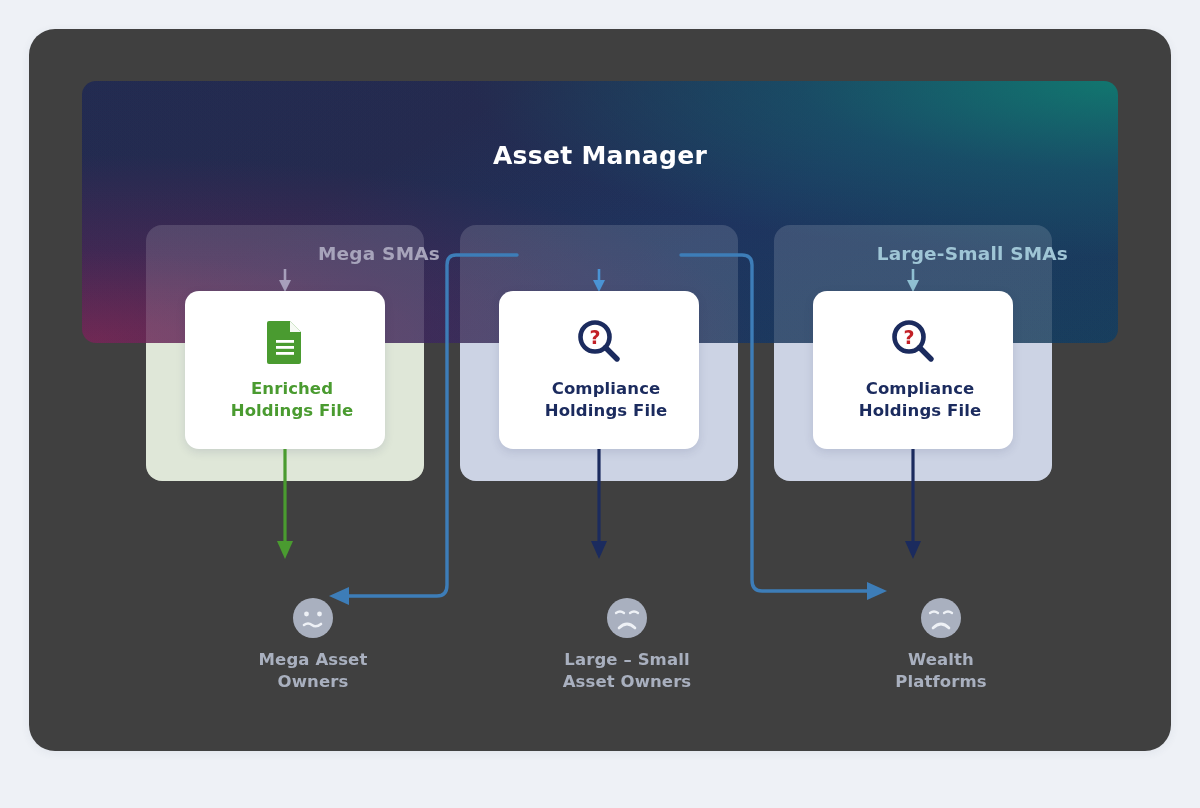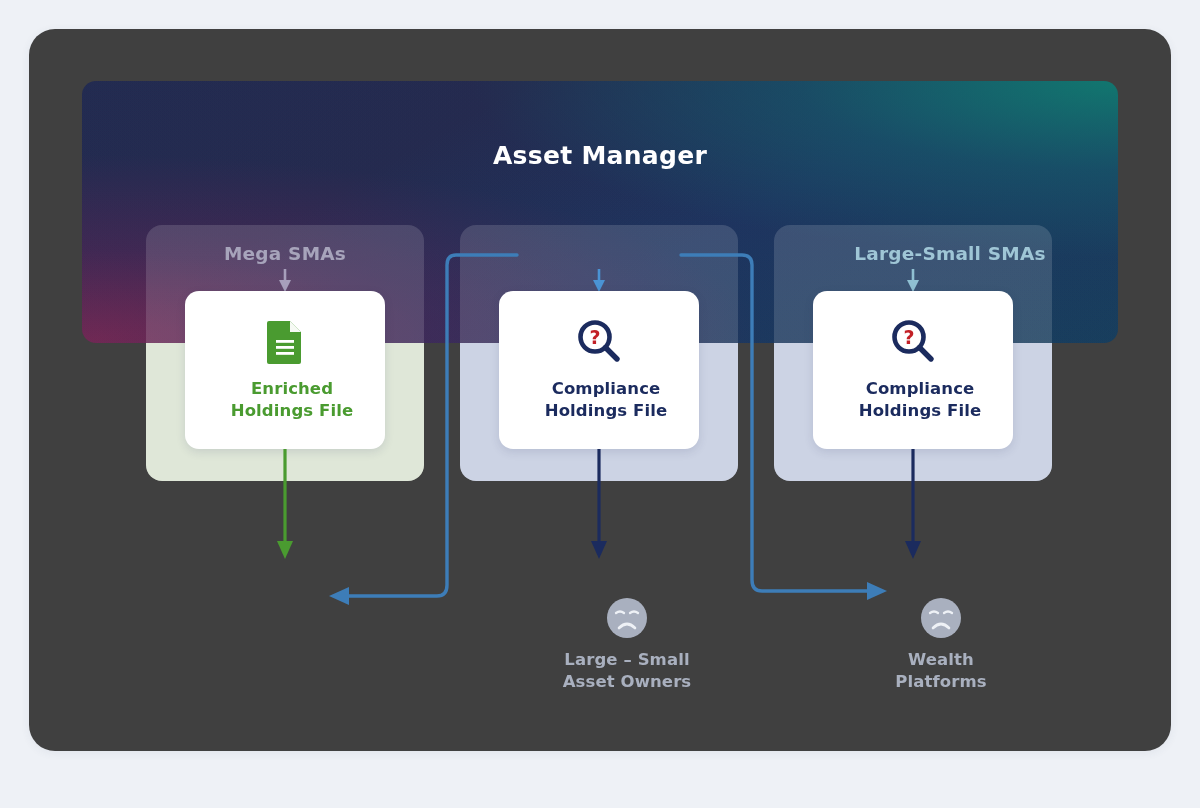--- a/index.html
+++ b/index.html
@@ -81,31 +81,31 @@
     width: 100%;
     height: 138px;
     border-radius: 0 0 16px 16px;
   }
   #col-0 .col-base { background: #dfe7d8; }
   #col-1 .col-base { background: #ccd3e4; }
   #col-2 .col-base { background: #ccd3e4; }
 
   .col-label {
     position: absolute;
-    left: 0;
+    left: 16px;
     top: 18px;
     width: 100%;
-    text-align: center;
+    text-align: right;
     font-size: 18.5px;
     font-weight: bold;
     letter-spacing: 0.2px;
   }
   #col-0 .col-label { color: #a7a4bb; }
   #col-1 .col-label { color: #5ba3dd; }
-  #col-2 .col-label { color: #9fc6d6; margin-left: 37px; }
+  #col-2 .col-label { color: #9fc6d6; }
 
   
   .file-card {
     position: absolute;
     left: 39px;
     top: 66px;
     width: 200px;
     height: 158px;
     background: #ffffff;
     border-radius: 14px;
@@ -255,20 +255,32 @@
       <path d="M 488 226 L 427 226 Q 418 226 418 236 L 418 556 Q 418 567 408 567 L 316 567" fill="none" stroke="#3d7db8" stroke-width="3.4" stroke-linecap="round"></path>
       <polygon points="300,567 320,558 320,576" fill="#3d7db8"></polygon>
     </g>
 
     <g>
       <path d="M 652 226 L 713 226 Q 723 226 723 236 L 723 551 Q 723 562 733 562 L 842 562" fill="none" stroke="#3d7db8" stroke-width="3.4" stroke-linecap="round"></path>
       <polygon points="858,562 838,553 838,571" fill="#3d7db8"></polygon>
     </g>
   </svg>
 
+  <div class="actor" id="actor-0">
+    <svg class="actor-face" width="42" height="42" viewBox="0 0 42 42">
+      <circle cx="21" cy="21" r="20" fill="#a9b0bf"></circle>
+      <circle cx="14.5" cy="17" r="2.4" fill="#eef1f6"></circle>
+      <circle cx="27.5" cy="17" r="2.4" fill="#eef1f6"></circle>
+      <path d="M12 28 q4 -3 8 0 q4 3 9 -1" fill="none" stroke="#eef1f6" stroke-width="2.6" stroke-linecap="round"></path>
+    </svg>
+    <div class="actor-label">
+      <span>Mega Asset</span><br>
+      <span>Owners</span>
+    </div>
+  </div>
 
   <div class="actor" id="actor-2">
     <svg class="actor-face" width="42" height="42" viewBox="0 0 42 42">
       <circle cx="21" cy="21" r="20" fill="#a9b0bf"></circle>
       <path d="M10 16 q4 -3 8 0" fill="none" stroke="#eef1f6" stroke-width="2.3" stroke-linecap="round"></path>
       <path d="M24 16 q4 -3 8 0" fill="none" stroke="#eef1f6" stroke-width="2.3" stroke-linecap="round"></path>
       <path d="M13 31 q8 -8 16 0" fill="none" stroke="#eef1f6" stroke-width="2.6" stroke-linecap="round"></path>
     </svg>
     <div class="actor-label">
       <span>Wealth</span><br>

